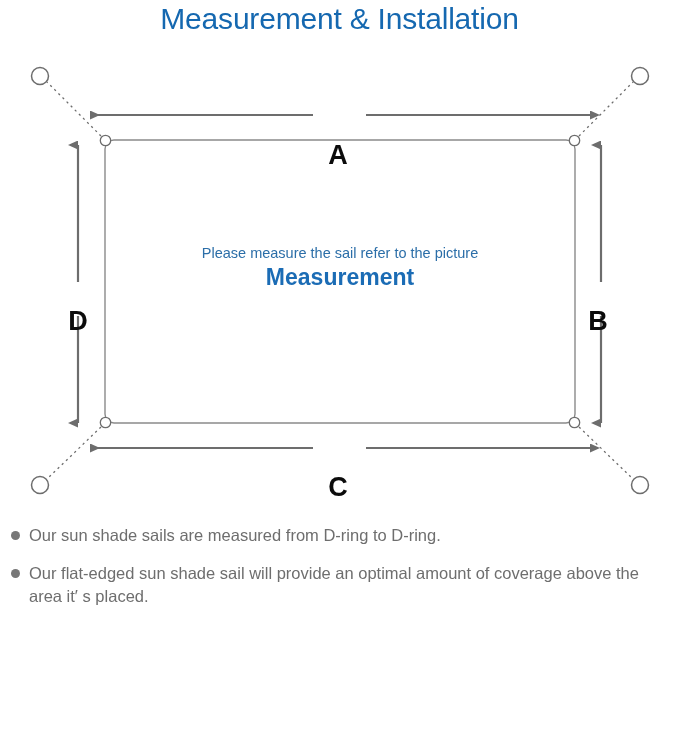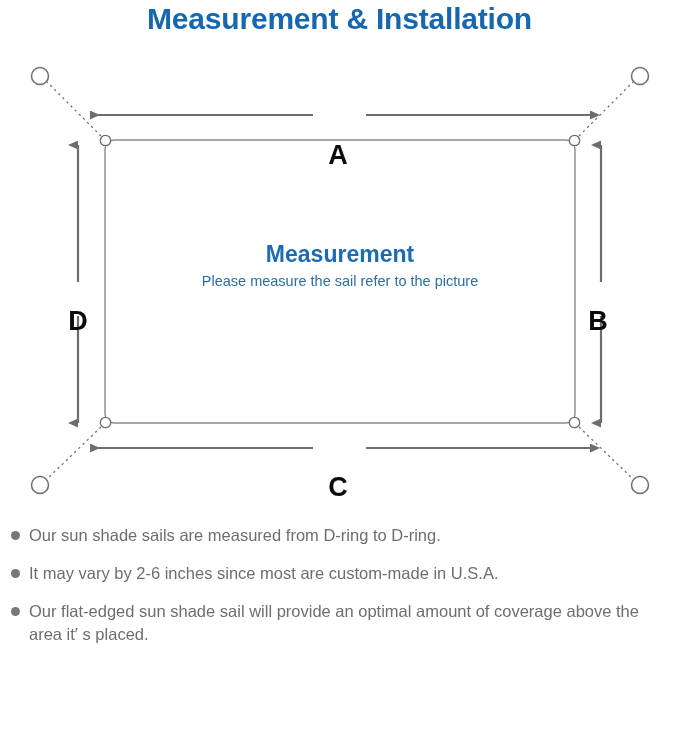--- a/index.html
+++ b/index.html
@@ -17,21 +17,21 @@
   }
 
   
   #title {
     position: absolute;
     left: 0;
     top: 0;
     width: 679px;
     text-align: center;
     font-size: 30px;
-    font-weight: bold;
+    font-weight: normal;
     color: #1568b0;
     letter-spacing: -0.2px;
     line-height: 38px;
   }
 
   
   #diagram-wrap {
     position: absolute;
     left: 0;
     top: 44px;
@@ -154,36 +154,32 @@
     <line x1="366" y1="404" x2="590" y2="404" stroke="#6d6d6d" stroke-width="2.2" marker-end="url(#arrR)"></line>
 
     <line x1="78" y1="238" x2="78" y2="101" stroke="#6d6d6d" stroke-width="2.2" marker-end="url(#arrU)"></line>
     <line x1="78" y1="272" x2="78" y2="379" stroke="#6d6d6d" stroke-width="2.2" marker-end="url(#arrD)"></line>
 
     <line x1="601" y1="238" x2="601" y2="101" stroke="#6d6d6d" stroke-width="2.2" marker-end="url(#arrU)"></line>
     <line x1="601" y1="272" x2="601" y2="379" stroke="#6d6d6d" stroke-width="2.2" marker-end="url(#arrD)"></line>
   </svg>
 
   <div id="center-label">
+    <div id="center-sub">Please measure the sail refer to the picture</div>
     <div id="center-title">Measurement</div>
-    <div id="center-sub">Please measure the sail refer to the picture</div>
   </div>
 
   <div class="dim-letter" id="letter-a">A</div>
   <div class="dim-letter" id="letter-b">B</div>
   <div class="dim-letter" id="letter-c">C</div>
   <div class="dim-letter" id="letter-d">D</div>
 </div>
 
 <div id="notes">
   <div class="note-row">
     <span class="note-bullet"></span>
     <span class="note-text">Our sun shade sails are measured from D-ring to D-ring.</span>
   </div>
   <div class="note-row">
     <span class="note-bullet"></span>
-    <span class="note-text">It may vary by 2-6 inches since most are custom-made in U.S.A.</span>
-  </div>
-  <div class="note-row">
-    <span class="note-bullet"></span>
     <span class="note-text">Our flat-edged sun shade sail will provide an optimal amount of coverage above the area it′ s placed.</span>
   </div>
 </div>
 
 </body></html>

